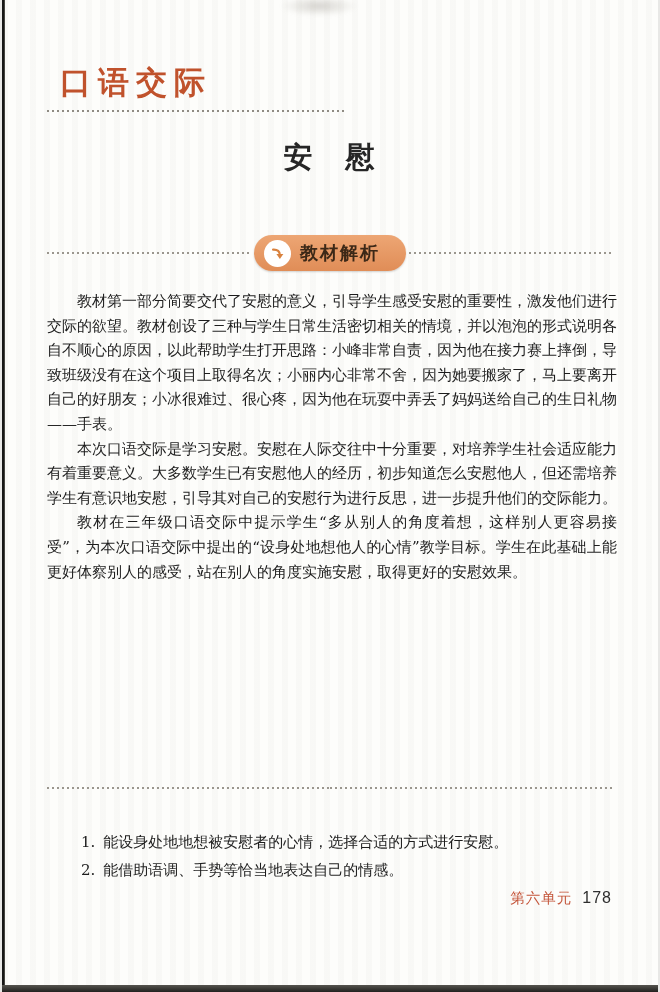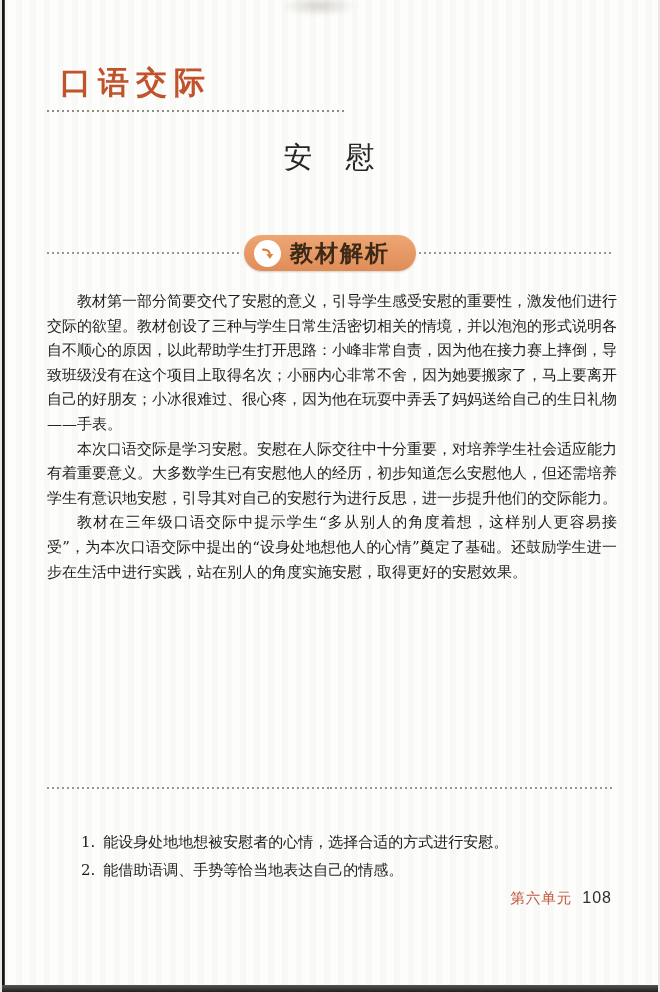--- a/index.html
+++ b/index.html
@@ -31,21 +31,21 @@
   .header-title{
     position:absolute;left:58px;top:62px;margin:0;
     font-size:31px;font-weight:bold;color:#c0522c;letter-spacing:7px;
   }
   .dotted-rule{
     position:absolute;left:45px;top:110px;width:298px;height:2px;
     background:repeating-linear-gradient(90deg,#8f8b83 0 2px, rgba(0,0,0,0) 2px 5px);
   }
   .lesson-title{
     position:absolute;left:0;top:138px;width:100%;margin:0;
-    text-align:center;font-size:29px;font-weight:400;color:#262626;letter-spacing:2px;
+    text-align:center;font-size:29px;font-weight:700;color:#262626;letter-spacing:2px;
   }
   .banner-row{
     position:absolute;left:45px;right:45px;height:36px;
     display:flex;align-items:center;
   }
   .banner-row.first{top:235px;}
   .banner-row.second{top:770px;}
   .banner-line{
     flex:1;height:2px;
     background:repeating-linear-gradient(90deg,#9a968e 0 2px, rgba(0,0,0,0) 2px 5px);
@@ -57,21 +57,21 @@
     padding:0 26px 0 10px;margin:0 3px;
     box-shadow:0 1px 2px rgba(0,0,0,0.18);
   }
   .banner-circle{
     width:27px;height:27px;border-radius:50%;background:#ffffff;
     display:flex;align-items:center;justify-content:center;
     margin-right:9px;flex:none;
   }
   .banner-label{
     font-family:"Liberation Sans", sans-serif;
-    font-size:23px;font-weight:bold;color:#3c2817;letter-spacing:2px;white-space:nowrap;
+    font-size:18px;font-weight:bold;color:#3c2817;letter-spacing:2px;white-space:nowrap;
   }
   .body-text{
     position:absolute;left:45px;top:289px;width:570px;
     font-size:15px;line-height:24.6px;color:#1d1d1d;text-align:justify;
   }
   .body-text p{margin:0;text-indent:2em;}
   .objectives{
     position:absolute;left:45px;top:829px;width:570px;
     font-size:15px;color:#1d1d1d;
   }
@@ -109,39 +109,39 @@
         </svg>
       </span>
       <span class="banner-label">教材解析</span>
     </div>
     <div class="banner-line"></div>
   </div>
 
   <div class="body-text">
     <p>教材第一部分简要交代了安慰的意义，引导学生感受安慰的重要性，激发他们进行交际的欲望。教材创设了三种与学生日常生活密切相关的情境，并以泡泡的形式说明各自不顺心的原因，以此帮助学生打开思路：小峰非常自责，因为他在接力赛上摔倒，导致班级没有在这个项目上取得名次；小丽内心非常不舍，因为她要搬家了，马上要离开自己的好朋友；小冰很难过、很心疼，因为他在玩耍中弄丢了妈妈送给自己的生日礼物——手表。</p>
     <p>本次口语交际是学习安慰。安慰在人际交往中十分重要，对培养学生社会适应能力有着重要意义。大多数学生已有安慰他人的经历，初步知道怎么安慰他人，但还需培养学生有意识地安慰，引导其对自己的安慰行为进行反思，进一步提升他们的交际能力。</p>
-    <p>教材在三年级口语交际中提示学生“多从别人的角度着想，这样别人更容易接受”，为本次口语交际中提出的“设身处地想他人的心情”奠定了基础。还鼓励学生进一步在生活中进行实践，站在别人的角度实施安慰，取得更好的安慰效果。</p>
+    <p>教材在三年级口语交际中提示学生“多从别人的角度着想，这样别人更容易接受”，为本次口语交际中提出的“设身处地想他人的心情”教学目标。学生在此基础上能更好体察别人的感受，站在别人的角度实施安慰，取得更好的安慰效果。</p>
   </div>
 
   <div class="banner-row second">
     <div class="banner-line"></div>
     <div class="banner-line"></div>
   </div>
 
   <div class="objectives">
     <div class="list-item">
       <span class="li-num">1.</span>
       <span class="li-text">能设身处地地想被安慰者的心情，选择合适的方式进行安慰。</span>
     </div>
     <div class="list-item">
       <span class="li-num">2.</span>
       <span class="li-text">能借助语调、手势等恰当地表达自己的情感。</span>
     </div>
   </div>
 
   <div class="footer">
     <span class="footer-unit">第六单元</span>
-    <span class="footer-num">108</span>
+    <span class="footer-num">178</span>
   </div>
 
   <div class="edge-left"></div>
   <div class="edge-bottom"></div>
 </div>
 
 </body></html>

